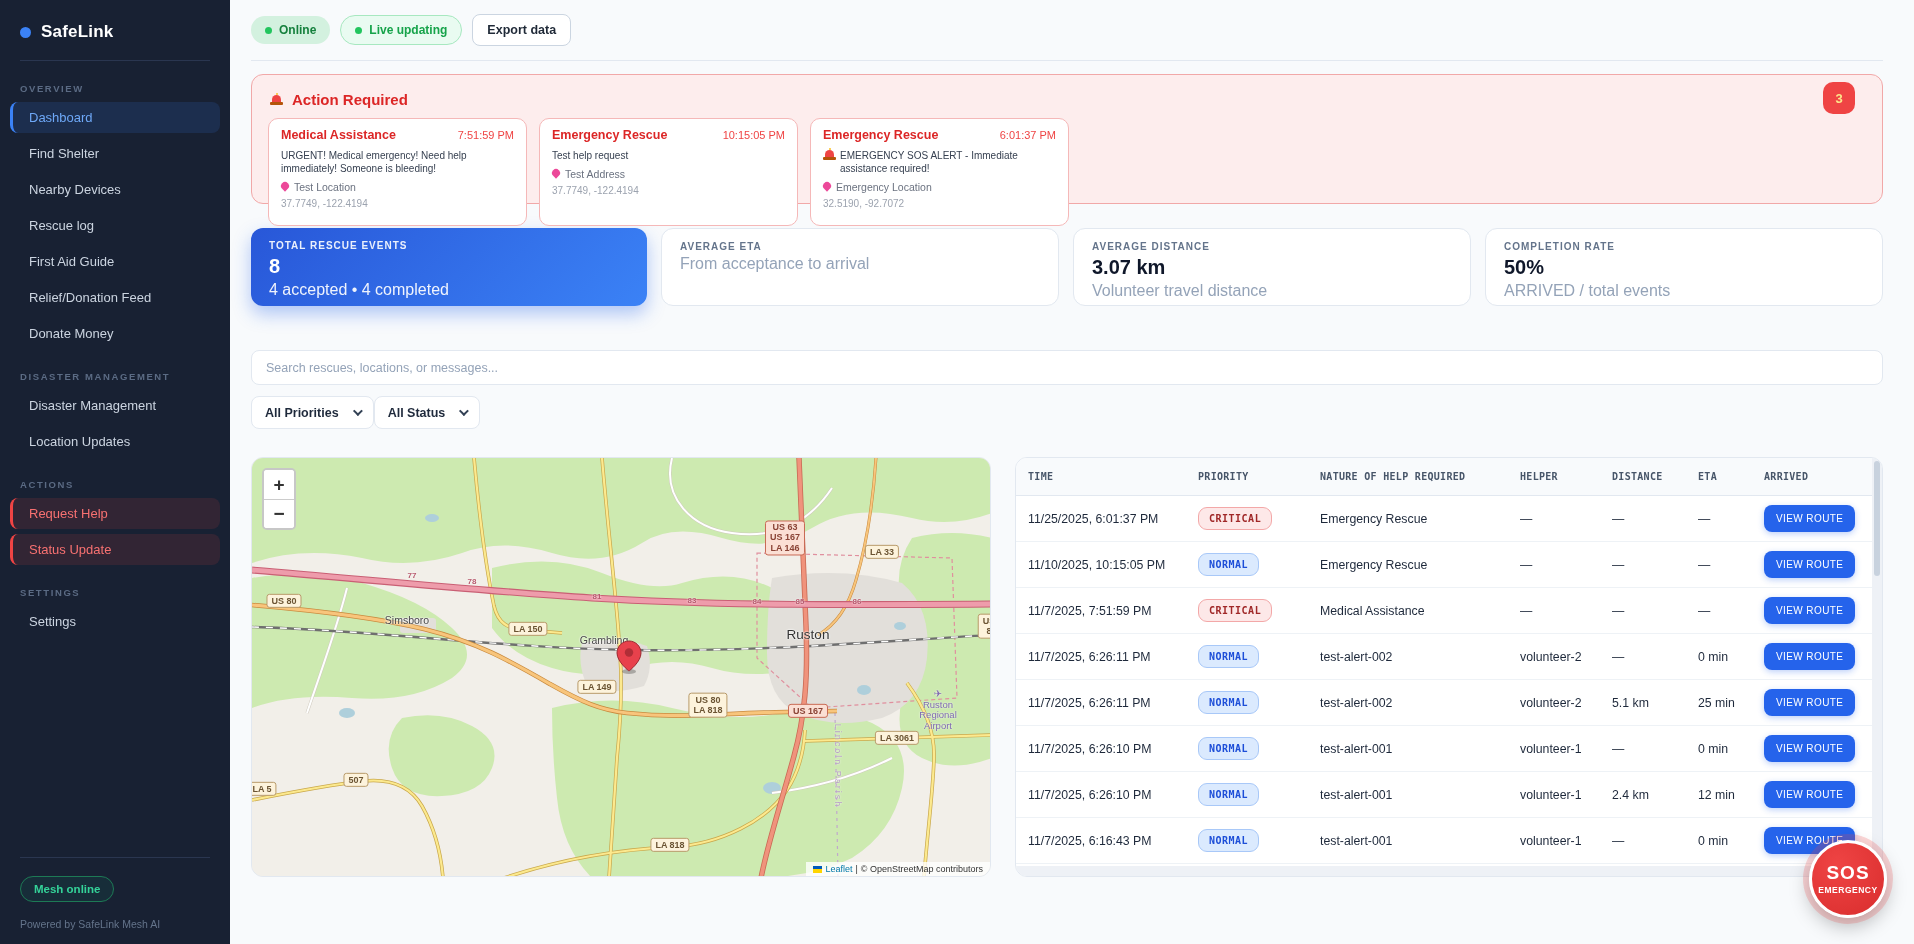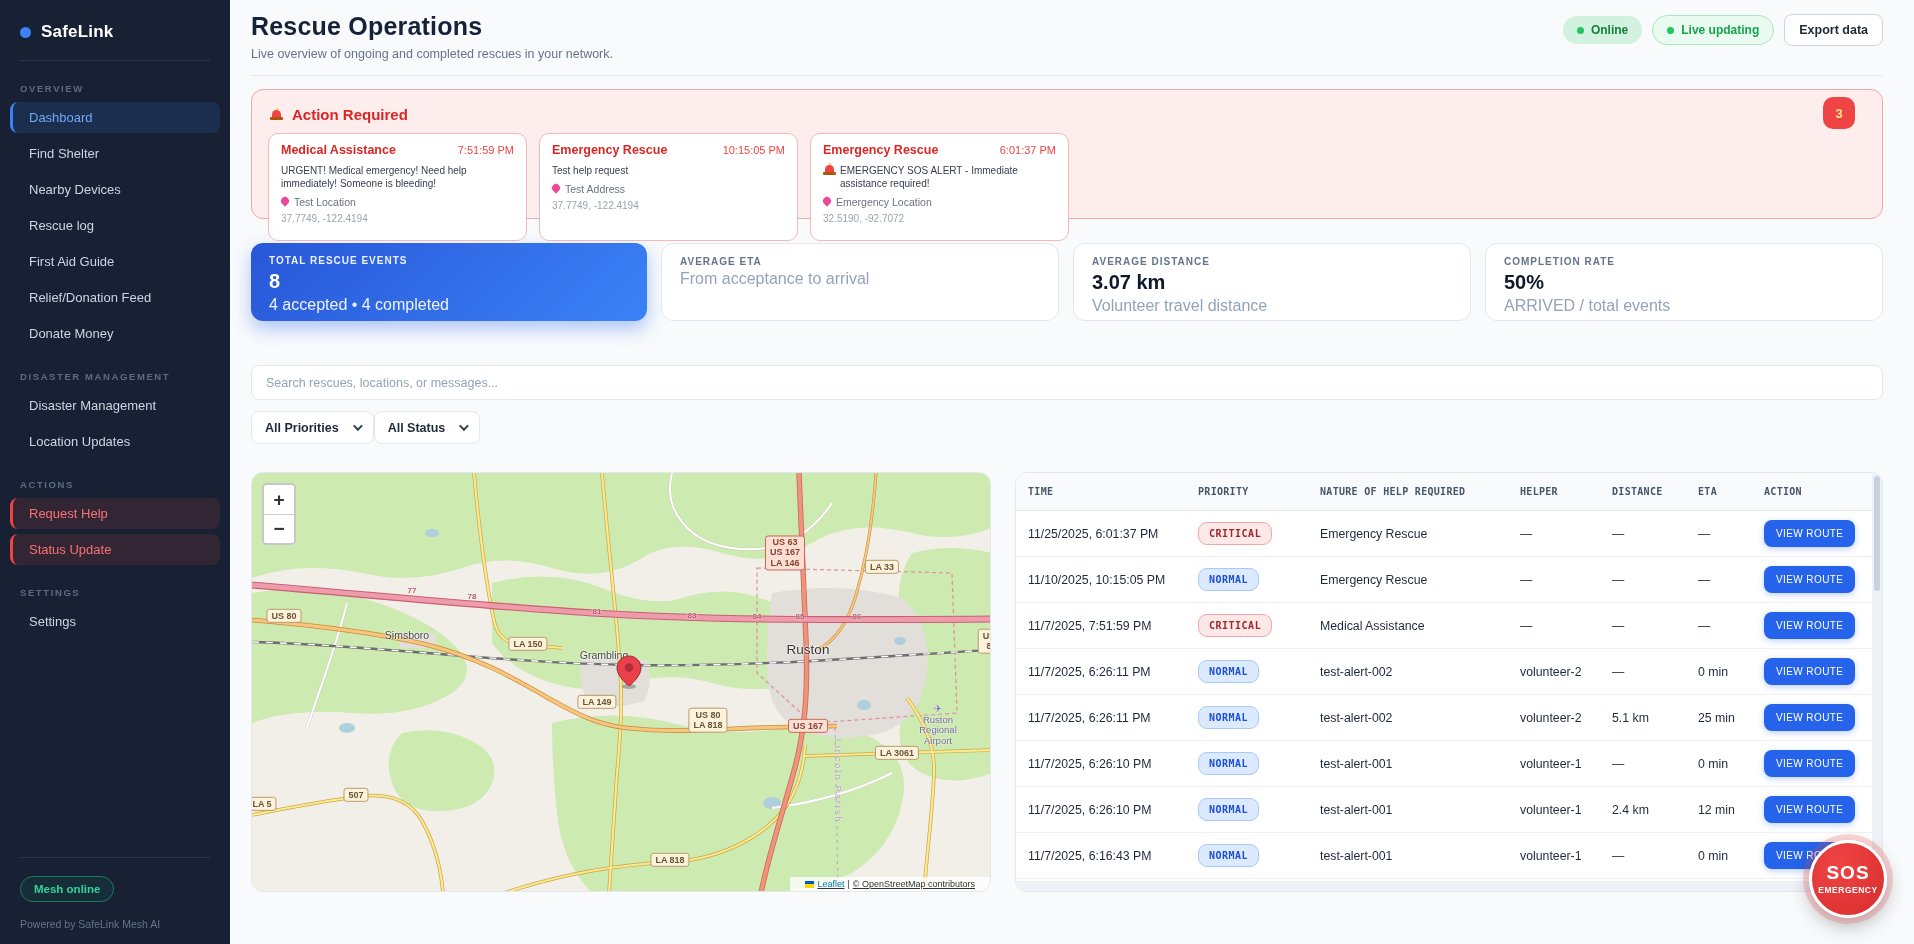--- a/index.html
+++ b/index.html
@@ -82,21 +82,21 @@
   .mlab.town { font-size:10.5px; color:#474747; text-shadow:0 0 2px #fff,0 0 2px #fff; }
   .mlab.city { font-size:13.5px; color:#333333; font-weight:500; text-shadow:0 0 2px #fff,0 0 2px #fff; }
   .mlab.airport { font-size:9.5px; color:#7f6ab0; text-shadow:0 0 2px #fff; }
   .mlab.airport .plane { display:block; font-size:10px; color:#7f6ab0; }
   .mlab.parish { writing-mode:vertical-rl; font-size:9px; color:#b79fc4; letter-spacing:2px; text-shadow:0 0 2px #fff; }
   .mlab.exit { font-size:8px; font-weight:700; color:#b85a6e; text-shadow:0 0 2px #fff; }
   .zoom-ctl { position:absolute; top:10px; left:10px; width:34px; background:#ffffff; border:2px solid rgba(0,0,0,.22); border-radius:5px; overflow:hidden; z-index:5; }
   .zoom-btn { width:100%; height:29px; display:flex; align-items:center; justify-content:center; font-size:19px; font-weight:700; color:#333333; cursor:pointer; background:#fff; }
   .zoom-btn + .zoom-btn { border-top:1px solid #cccccc; }
   .map-marker { position:absolute; left:377px; top:216px; transform:translate(-50%,-100%); z-index:4; cursor:pointer; }
-  .attribution { position:absolute; right:0; bottom:0; background:rgba(255,255,255,.78); font-size:9px; color:#333333; padding:2px 15px; z-index:5; display:flex; align-items:center; gap:3px;text-decoration:underline; }
+  .attribution { position:absolute; right:0; bottom:0; background:rgba(255,255,255,.78); font-size:9px; color:#333333; padding:2px 7px; z-index:5; display:flex; align-items:center; gap:3px; }
   .attribution .leaflet-link { color:#0078a8; cursor:pointer; }
   .attribution .osm-link { color:#333; cursor:pointer; }
   .ua-flag { display:inline-block; width:9px; height:7px; }
   .ua-flag .b1 { height:3.5px; background:#005bbb; }
   .ua-flag .b2 { height:3.5px; background:#ffd500; }
 
   
   .table-card { flex:1; height:420px; background:#ffffff; border:1px solid #e2e8f0; border-radius:12px; position:relative; overflow:hidden; }
   .t-inner { position:absolute; inset:0 10px 10px 0; overflow:hidden; }
   .t-head, .t-row { display:grid; grid-template-columns:170px 122px 200px 92px 86px 66px 1fr; align-items:center; padding:0 10px 0 12px; }
@@ -172,24 +172,20 @@
     <div class="side-bottom">
       <div class="side-divider2"></div>
       <span class="mesh-pill">Mesh online</span>
       <div class="powered">Powered by SafeLink Mesh AI</div>
     </div>
   </aside>
 
   <main class="main">
 
     <div class="head-row">
-      <div>
-        <h1 class="page-title">Rescue Operations</h1>
-        <div class="page-sub">Live overview of ongoing and completed rescues in your network.</div>
-      </div>
       <div class="head-right">
         <span class="pill online">
           <span class="dot"></span>
           <span>Online</span>
         </span>
         <span class="pill live">
           <span class="dot"></span>
           <span>Live updating</span>
         </span>
         <button class="export-btn">Export data</button>
@@ -427,21 +423,21 @@
 
       <div class="table-card">
         <div class="t-inner">
           <div class="t-head" id="table-head">
               <div class="t-hcell">TIME</div>
               <div class="t-hcell">PRIORITY</div>
               <div class="t-hcell">NATURE OF HELP REQUIRED</div>
               <div class="t-hcell">HELPER</div>
               <div class="t-hcell">DISTANCE</div>
               <div class="t-hcell">ETA</div>
-              <div class="t-hcell">ACTION</div>
+              <div class="t-hcell">ARRIVED</div>
             </div>
           <div id="table-body">
               <div class="t-row">
                 <div class="t-time">11/25/2025, 6:01:37 PM</div>
                 <div><span class="badge critical">CRITICAL</span></div>
                 <div>Emergency Rescue</div>
                 <div>—</div>
                 <div>—</div>
                 <div>—</div>
                 <div><button class="view-route">VIEW ROUTE</button></div>

